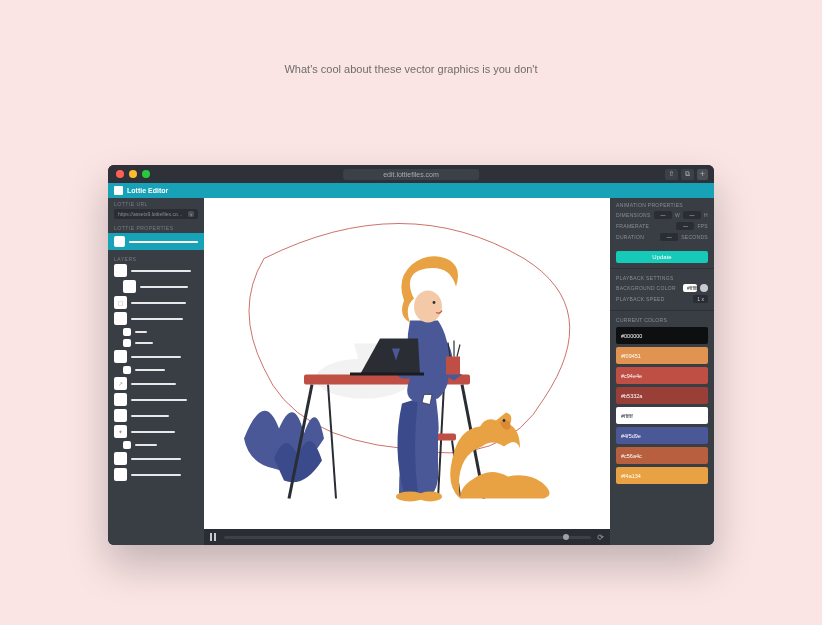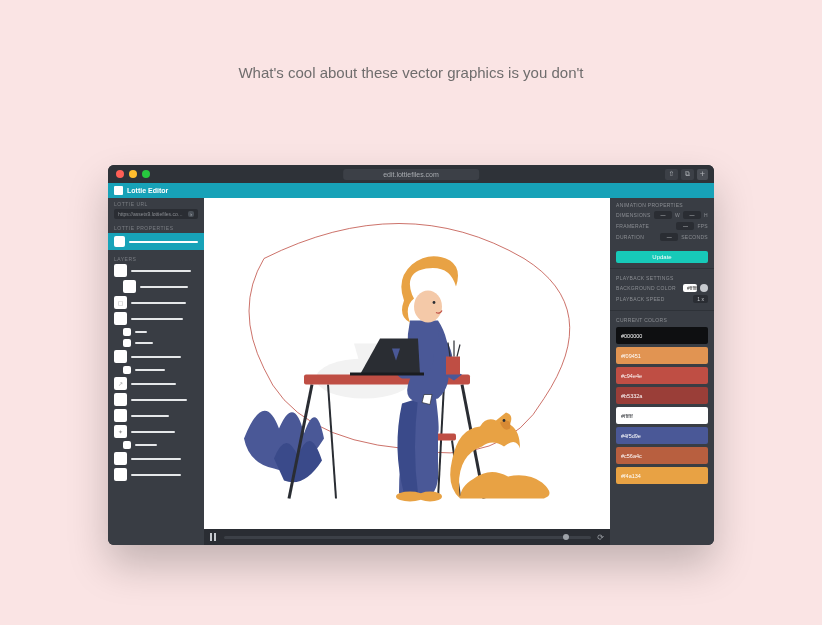--- a/index.html
+++ b/index.html
@@ -1,19 +1,19 @@
 <!DOCTYPE html>
 <html><head>
 <meta charset="utf-8">
 <style>
 *{box-sizing:border-box;margin:0;padding:0;font-family:-apple-system,BlinkMacSystemFont,"Segoe UI",sans-serif}
 body{background:#fae4e4;width:822px;height:625px;overflow:hidden;position:relative}
 .hero{text-align:center;padding-top:54px}
 .hero-title{color:#c54e4e;font-size:27px;font-weight:800;letter-spacing:-.3px}
-.hero-sub{color:#6f6d6d;font-size:15px;line-height:1.45;margin-top:8px}
+.hero-sub{color:#6f6d6d;font-size:11px;line-height:1.45;margin-top:8px}
 .window{position:absolute;left:108px;top:165px;width:606px;height:380px;background:#2e3238;border-radius:6px;box-shadow:0 20px 40px rgba(0,0,0,.22);overflow:hidden;display:flex;flex-direction:column}
 .traffic{height:18px;background:#2e3238;display:flex;align-items:center;padding-left:8px;gap:5px;position:relative}
 .light{width:8px;height:8px;border-radius:50%}
 .traffic .red{background:#ff5f56}.traffic .yellow{background:#ffbd2e}.traffic .green{background:#27c93f}
 .url-pill{position:absolute;left:50%;transform:translateX(-50%);background:#3c4047;color:#a8abb0;font-size:7px;padding:2px 40px;border-radius:3px}
 .tiny-icons{position:absolute;right:6px;display:flex;gap:3px}
 .tiny-icon{width:13px;height:11px;background:#3c4047;border-radius:2px;color:#b0b3b8;font-size:7px;display:flex;align-items:center;justify-content:center}
 .plus-tab{width:11px;height:11px;background:#4a4e55;border-radius:2px;color:#b0b3b8;font-size:9px;display:flex;align-items:center;justify-content:center}
 .appbar{height:15px;background:#17a2b8;display:flex;align-items:center;padding:0 6px;gap:4px}
 .app-logo{width:9px;height:9px;background:#fff;border-radius:1px}

